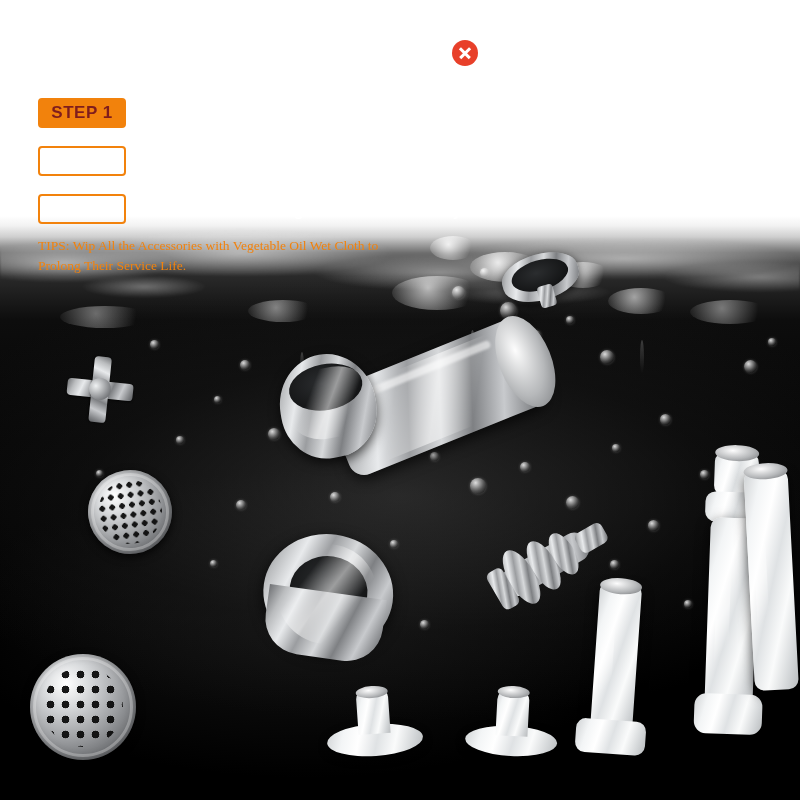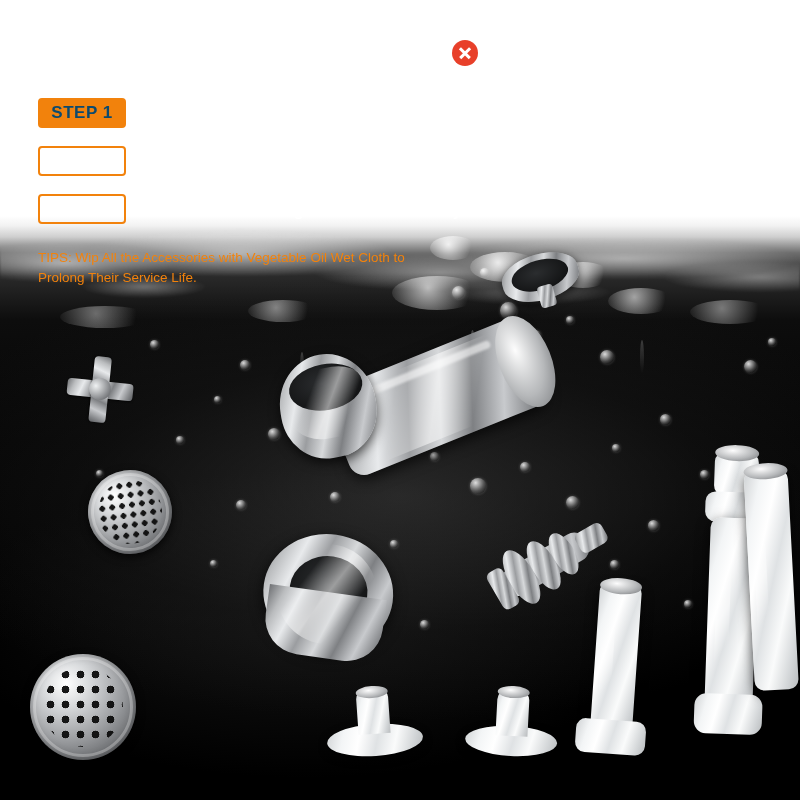--- a/index.html
+++ b/index.html
@@ -129,36 +129,37 @@
     font-size: 17px;
     font-weight: bold;
     display: flex;
     align-items: center;
     justify-content: center;
     letter-spacing: 0.5px;
     box-sizing: border-box;
   }
   .step-badge.filled {
     background: #F2820C;
-    color: #0c4a6e;
+    color: #7f1d1d;
     border-color: #F2820C;
   }
   .step-text {
     font-size: 19px;
     color: #ffffff;
     white-space: nowrap;
   }
   .tips {
     position: absolute;
     left: 38px;
-    top: 248px;
+    top: 236px;
     color: #F2820C;
     font-size: 13.5px;
     line-height: 1.45;
     max-width: 380px;
+    font-family: Liberation Serif, serif;
   }
 
   
   .part { position: absolute; }
 
   .metal {
     background:
       linear-gradient(110deg,
         #6f7174 0%, #babcbe 12%, #e8eaec 24%, #9b9da0 38%,
         #d7d9db 52%, #7e8083 66%, #c8cacd 80%, #86888b 92%, #5d5f62 100%);

